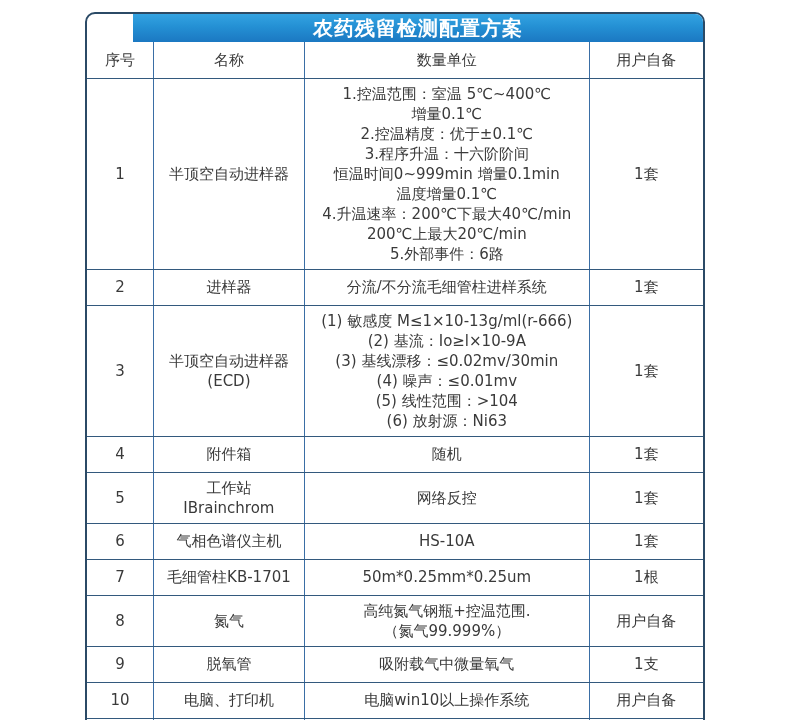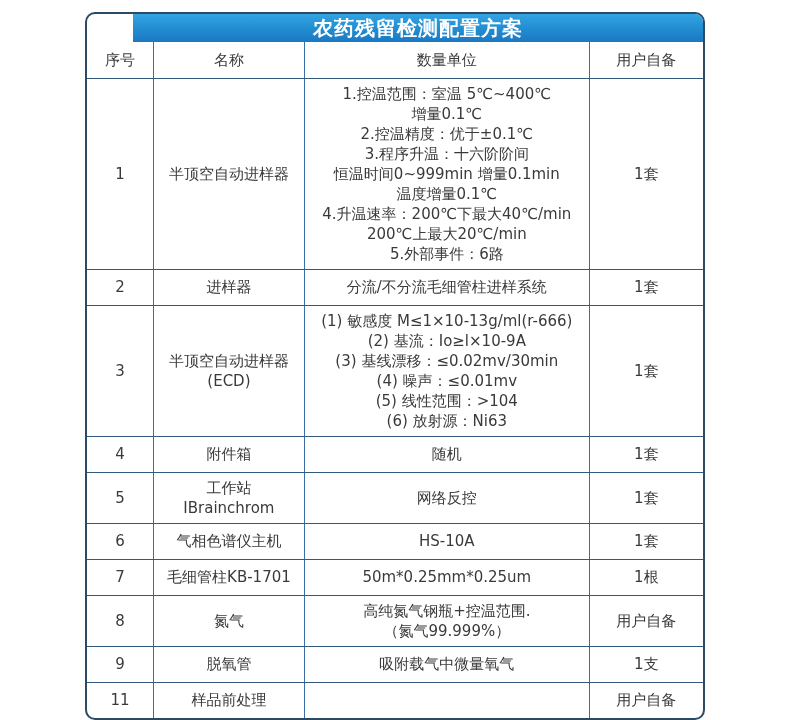--- a/index.html
+++ b/index.html
@@ -154,20 +154,26 @@
 （氮气99.999%）</td>
             <td>用户自备</td>
           </tr>
           <tr>
             <td class="no">9</td>
             <td>脱氧管</td>
             <td>吸附载气中微量氧气</td>
             <td>1支</td>
           </tr>
           <tr>
+            <td class="no">10</td>
+            <td>电脑、打印机</td>
+            <td>电脑win10以上操作系统</td>
+            <td>用户自备</td>
+          </tr>
+          <tr>
             <td class="no">11</td>
             <td>样品前处理</td>
             <td></td>
             <td>用户自备</td>
           </tr>
         </tbody>
     </table>
 
   </div>
 </div>

